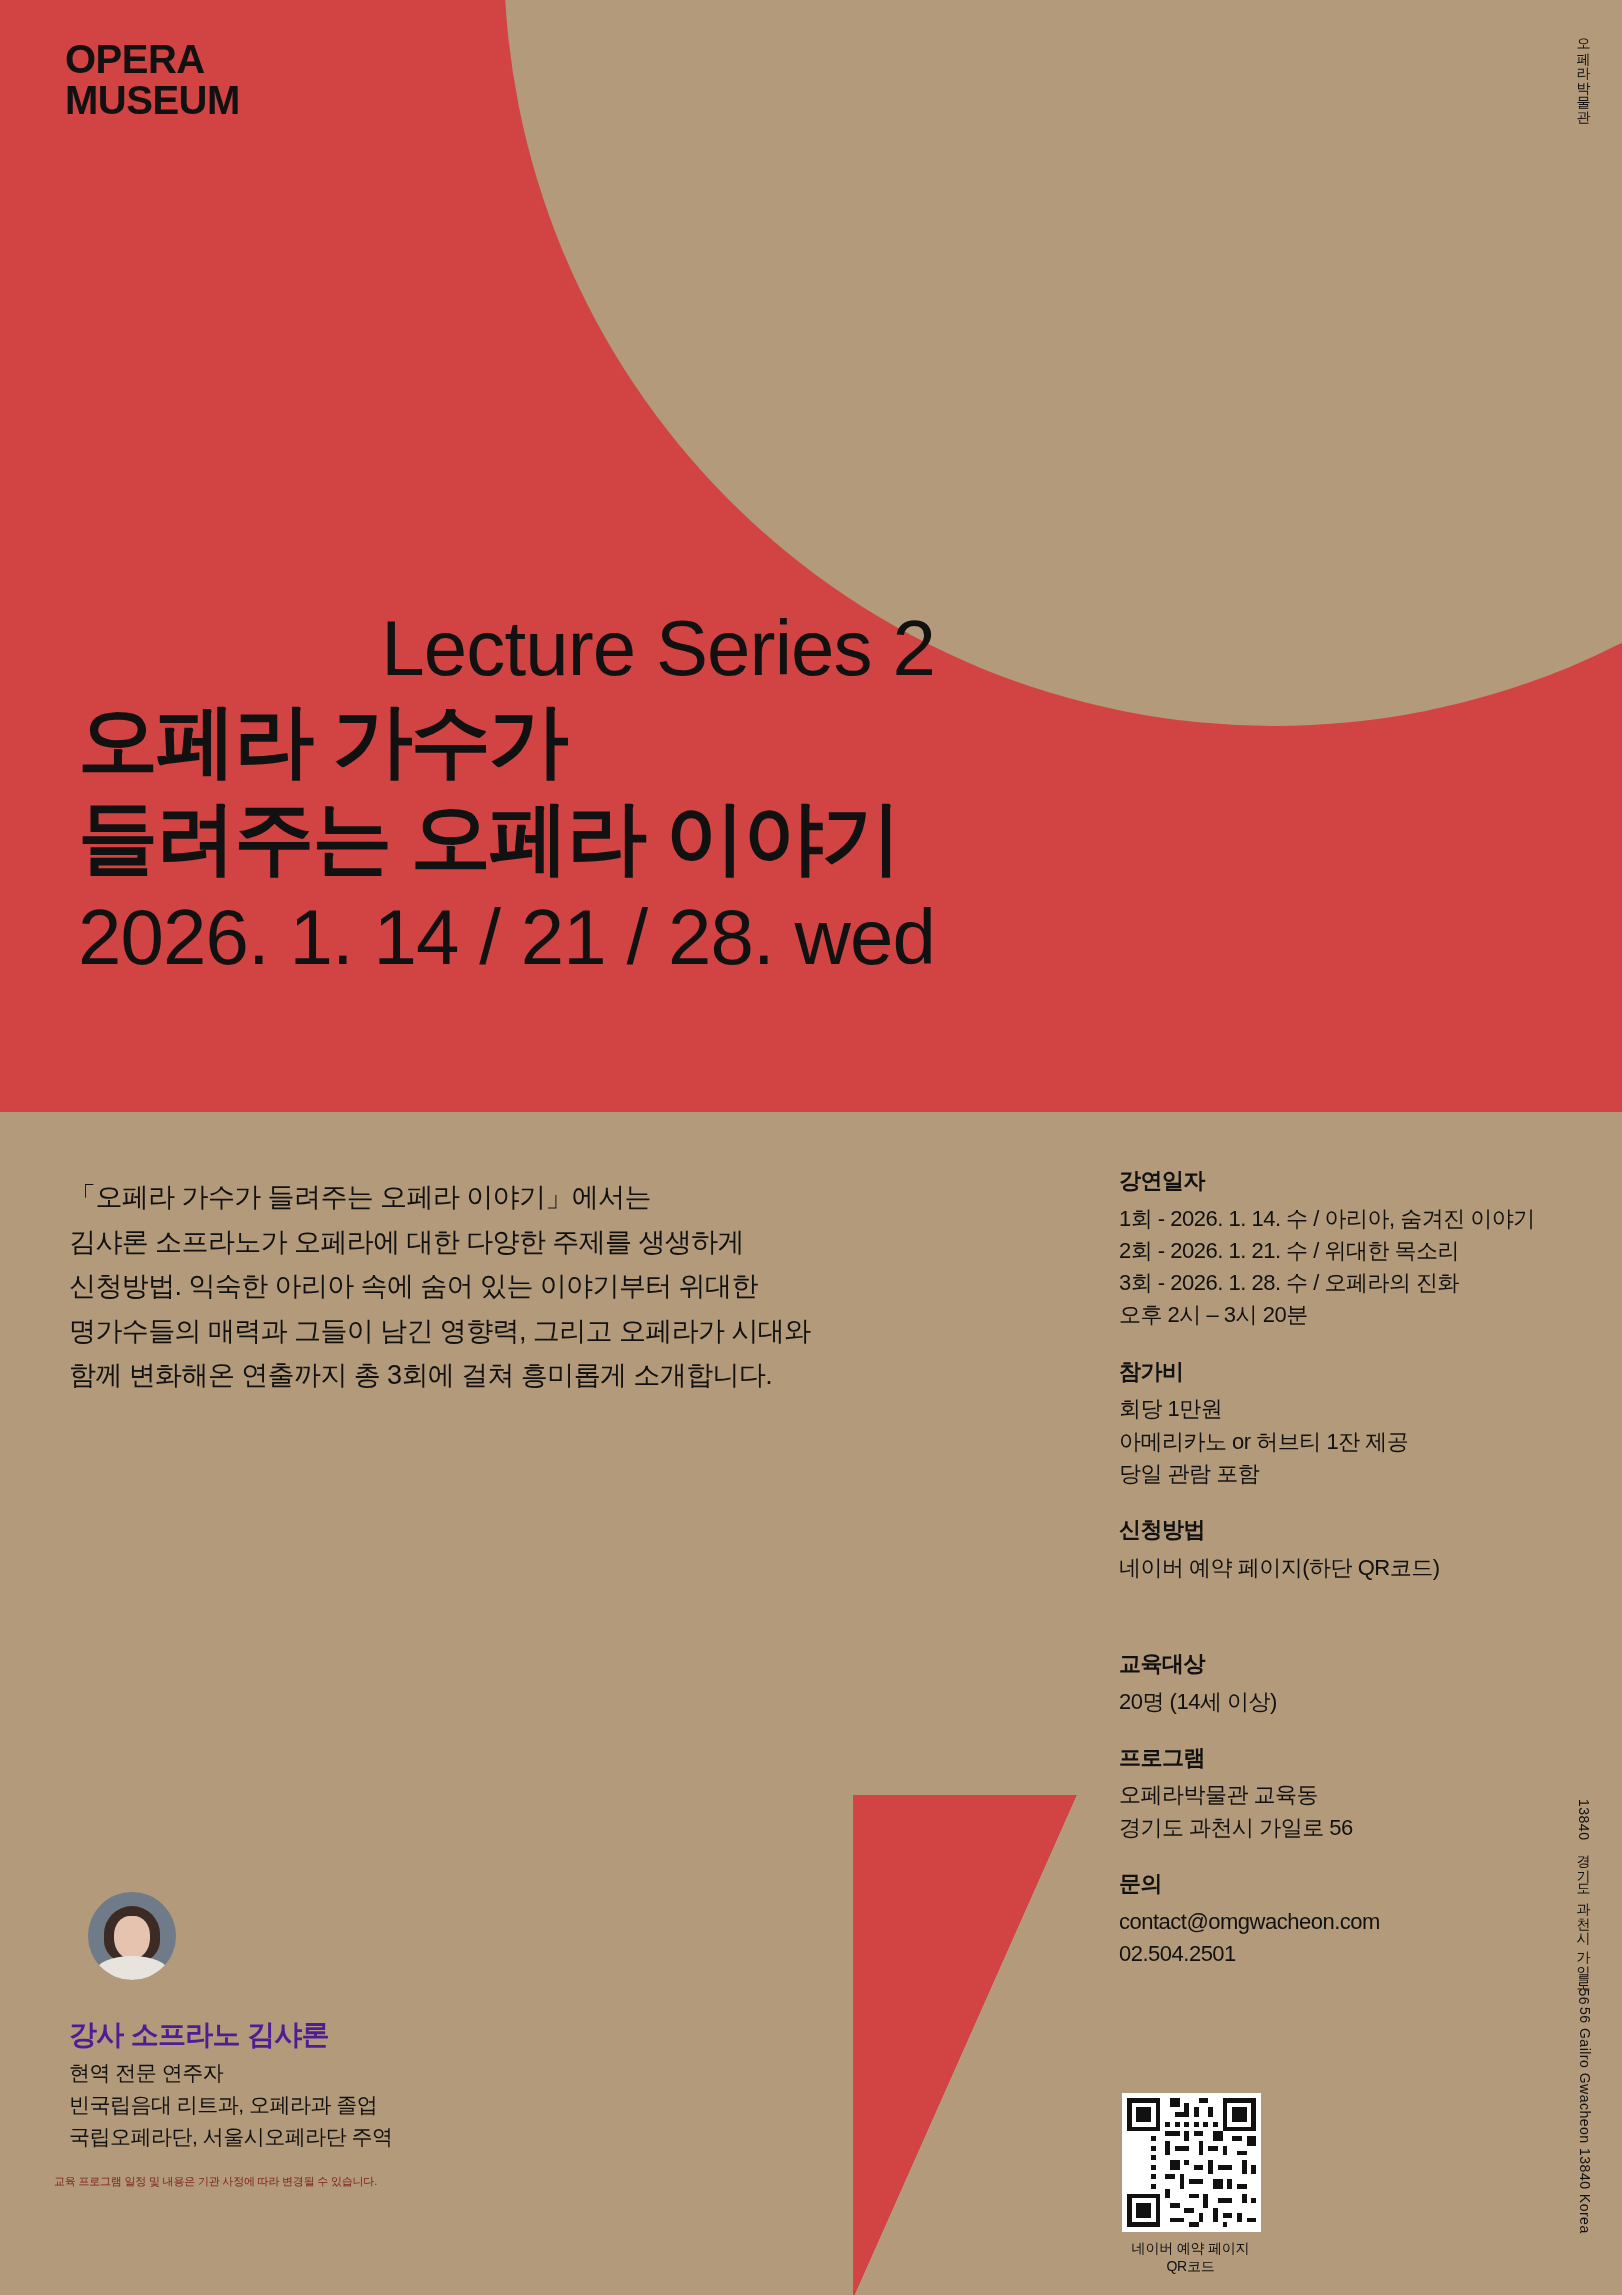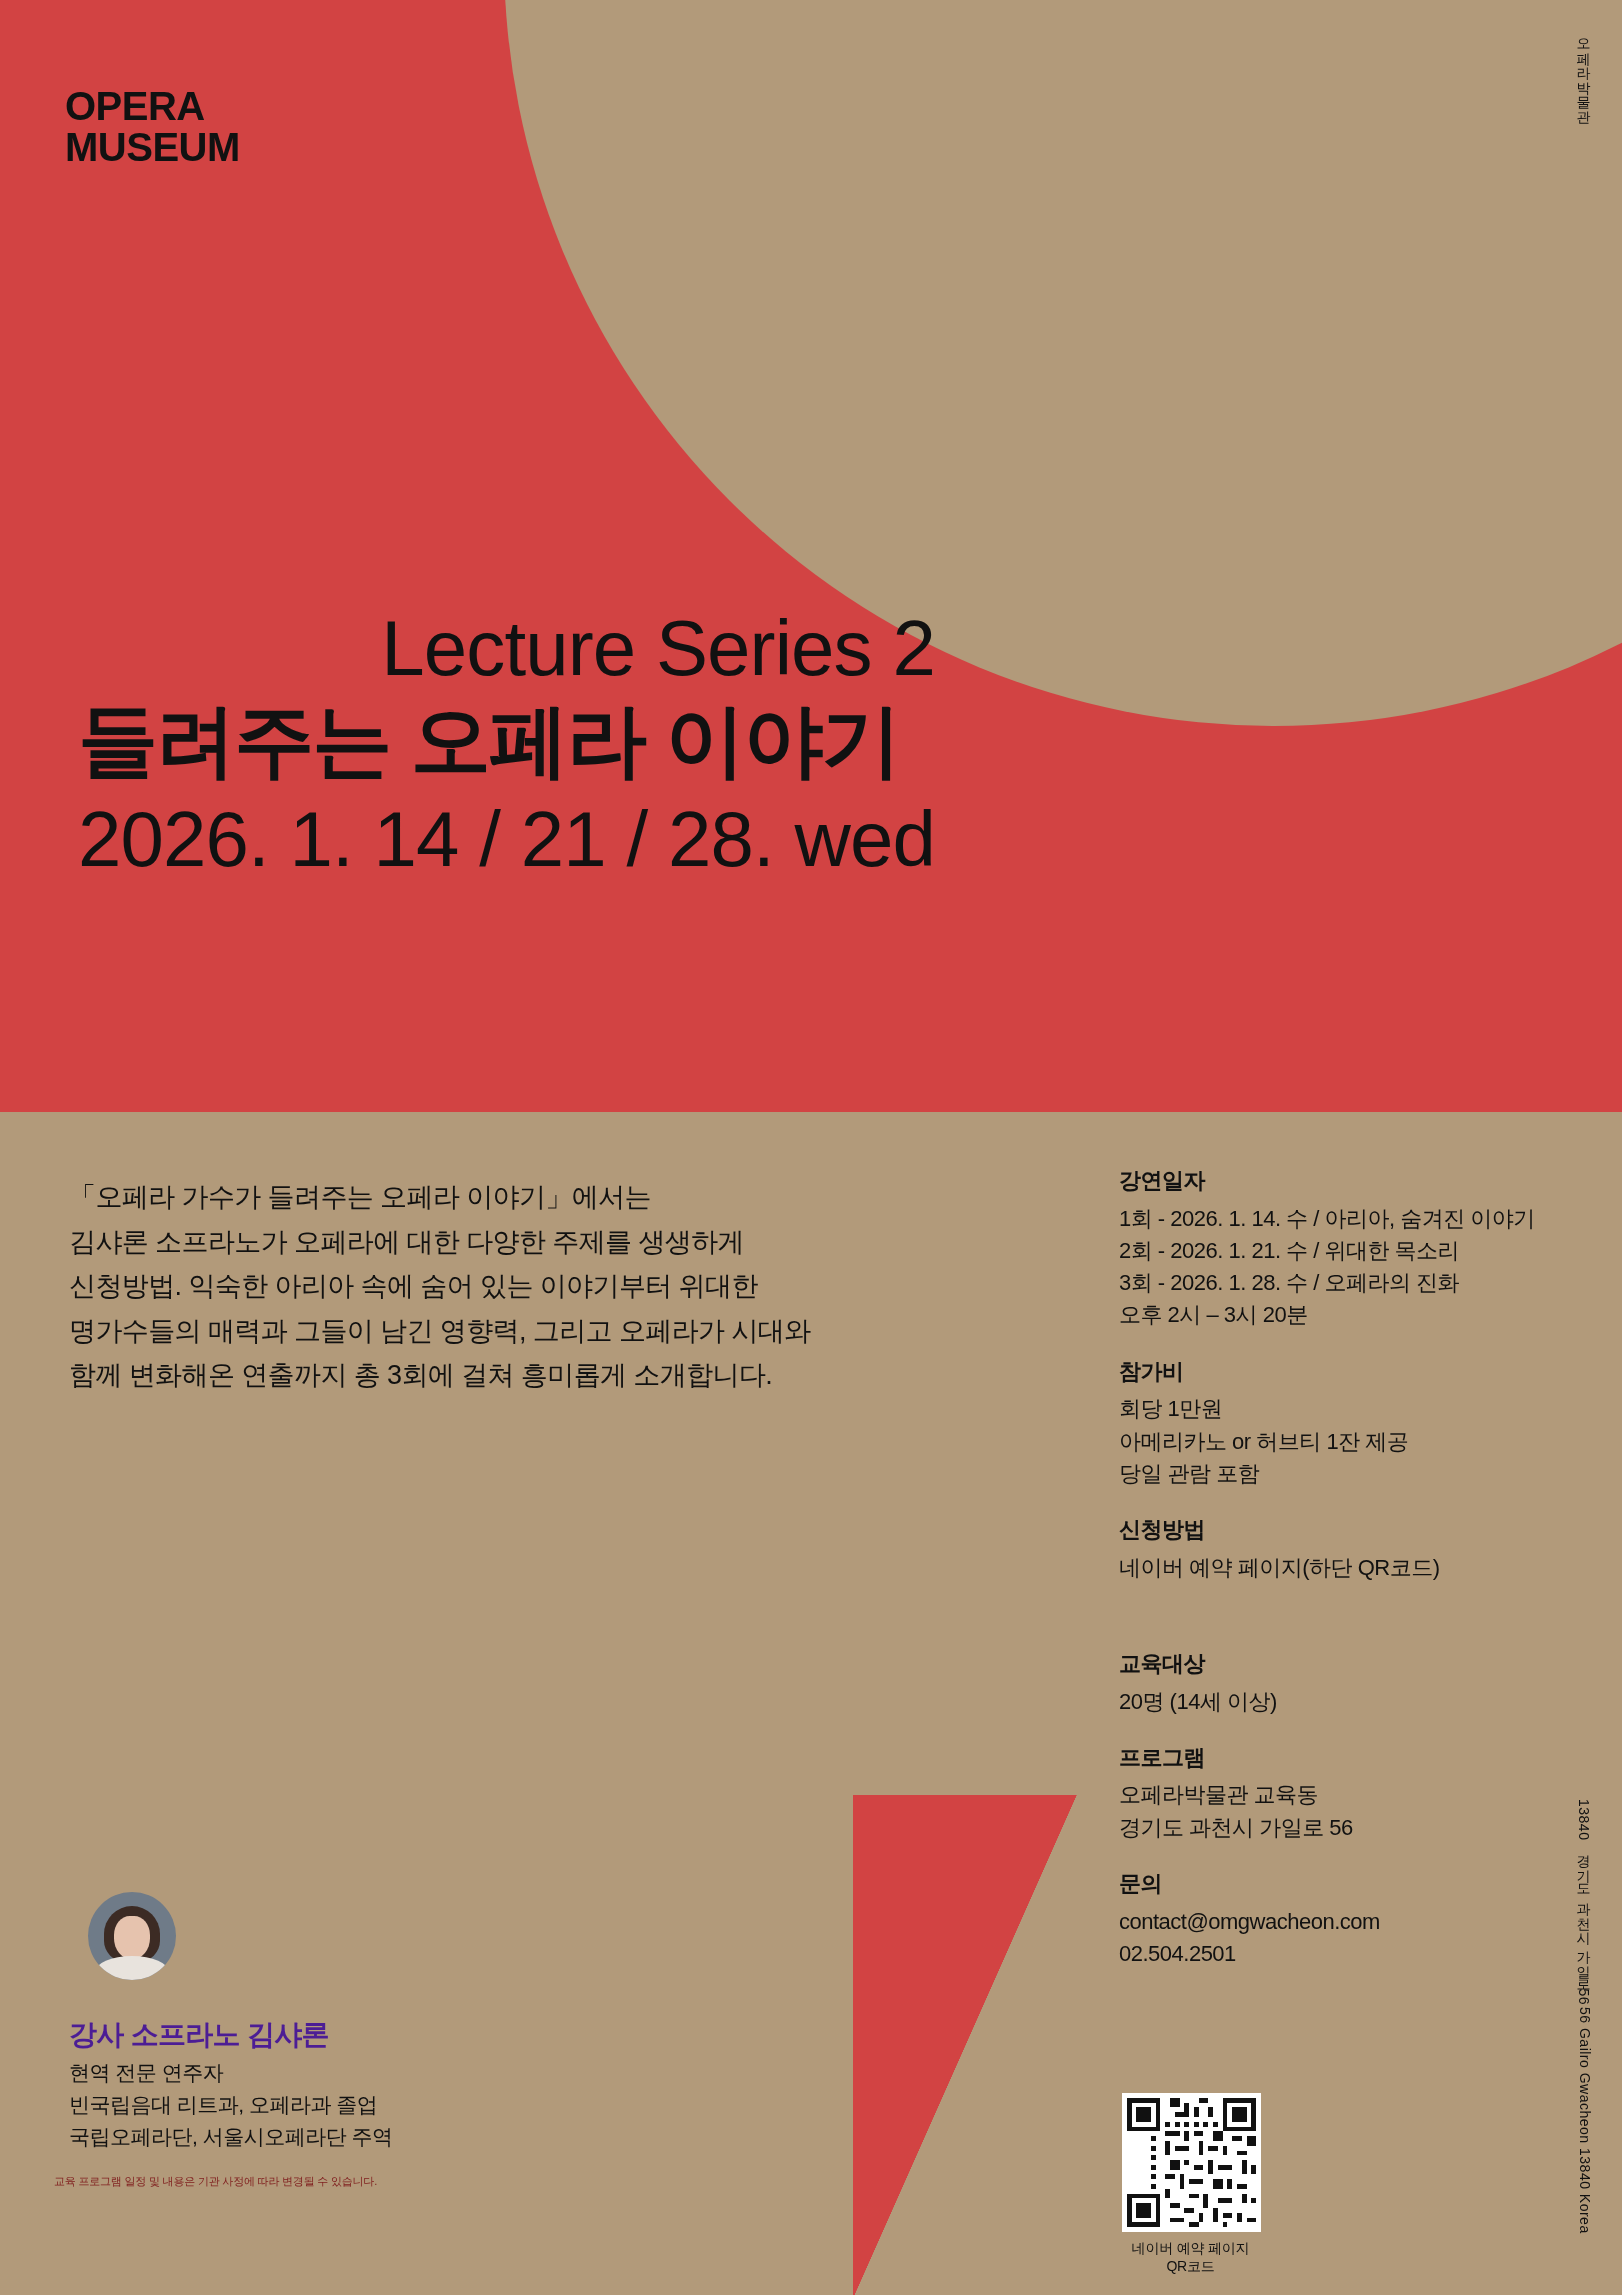--- a/index.html
+++ b/index.html
@@ -54,21 +54,20 @@
   
   .logo {
     position: absolute;
     left: 65px;
     top: 39px;
     color: #111111;
     font-weight: bold;
     font-size: 40px;
     line-height: 1.02;
     letter-spacing: -0.5px;
-    margin-top: 47px;
   }
 
   
   .vert {
     position: absolute;
     writing-mode: vertical-rl;
     color: #111111;
     font-size: 14px;
     letter-spacing: 0.5px;
     white-space: nowrap;
@@ -240,20 +239,21 @@
     <div>OPERA</div>
     <div>MUSEUM</div>
   </div>
 
   <div class="vert vert-top">오페라박물관</div>
   <div class="vert vert-mid">13840 경기도 과천시 가일로 56</div>
   <div class="vert vert-bot">56 Gailro Gwacheon 13840 Korea</div>
 
   <div class="hero">
     <div class="hero-en">Lecture Series 2</div>
+    <div class="hero-kr1">오페라 가수가</div>
     <div class="hero-kr2">들려주는 오페라 이야기</div>
     <div class="hero-date">2026. 1. 14 / 21 / 28. wed</div>
   </div>
 
   <div class="intro">
     <div>「오페라 가수가 들려주는 오페라 이야기」에서는</div>
     <div>김샤론 소프라노가 오페라에 대한 다양한 주제를 생생하게</div>
     <div>신청방법. 익숙한 아리아 속에 숨어 있는 이야기부터 위대한</div>
     <div>명가수들의 매력과 그들이 남긴 영향력, 그리고 오페라가 시대와</div>
     <div>함께 변화해온 연출까지 총 3회에 걸쳐 흥미롭게 소개합니다.</div>

